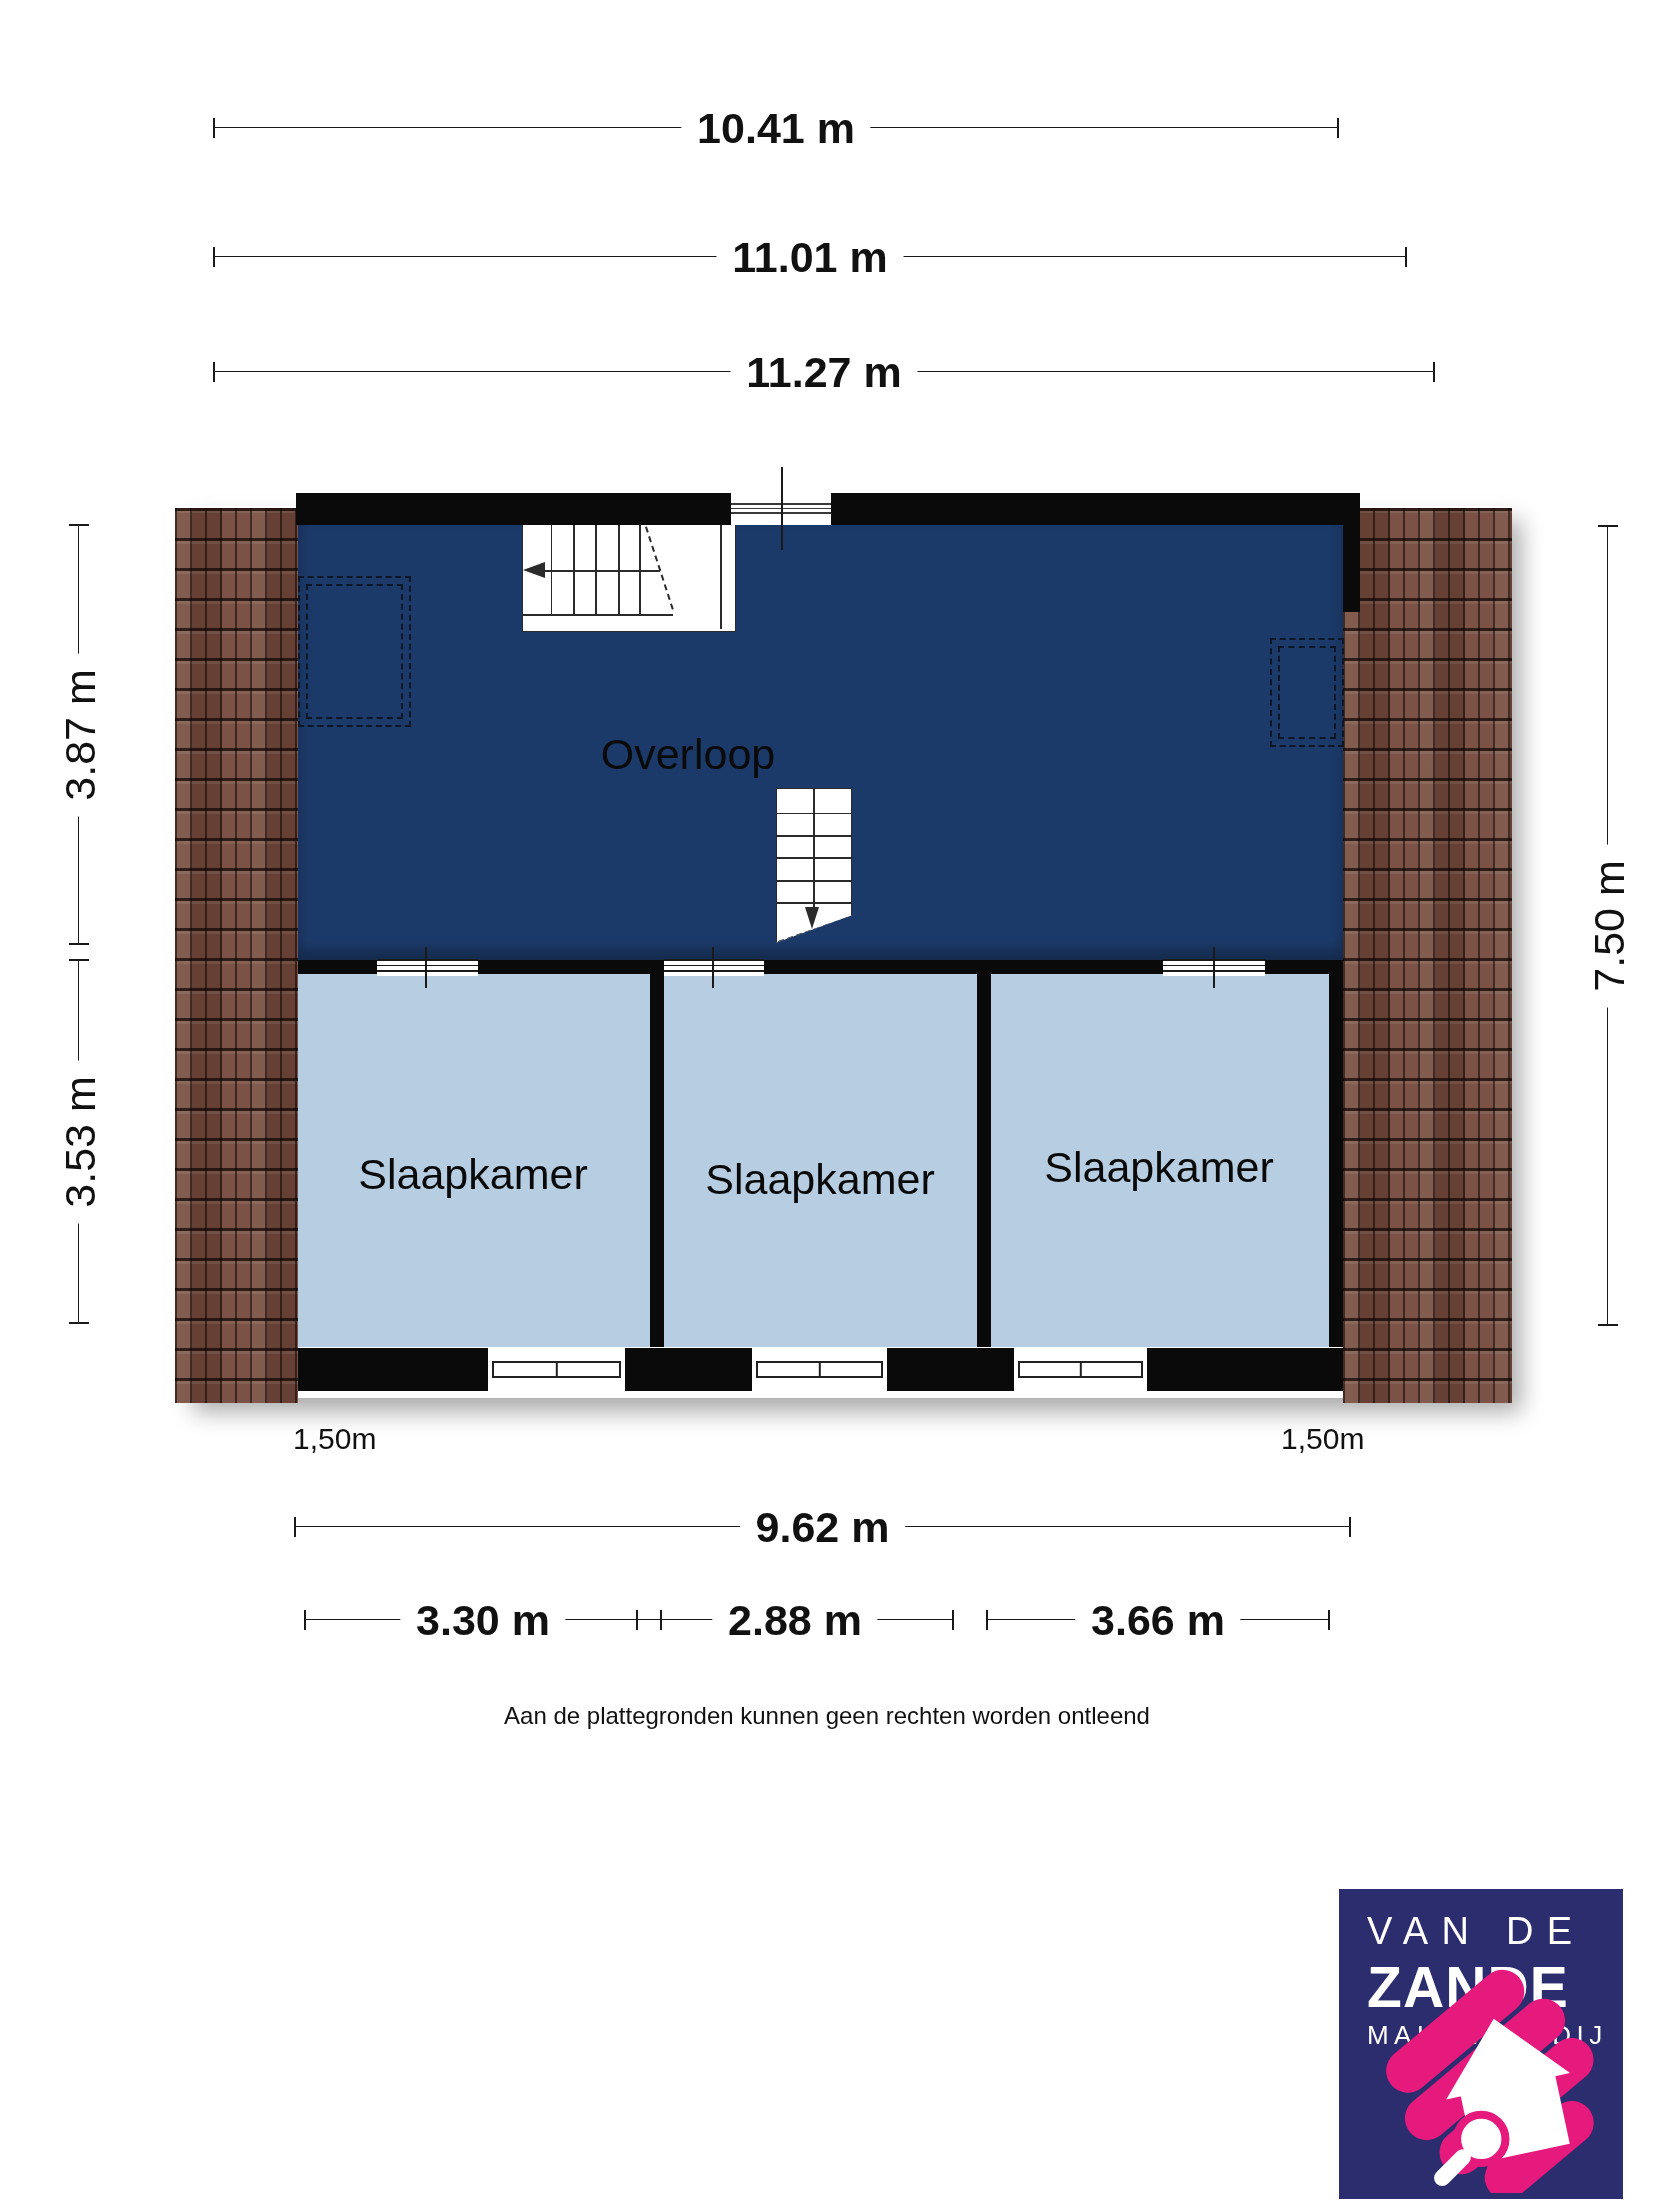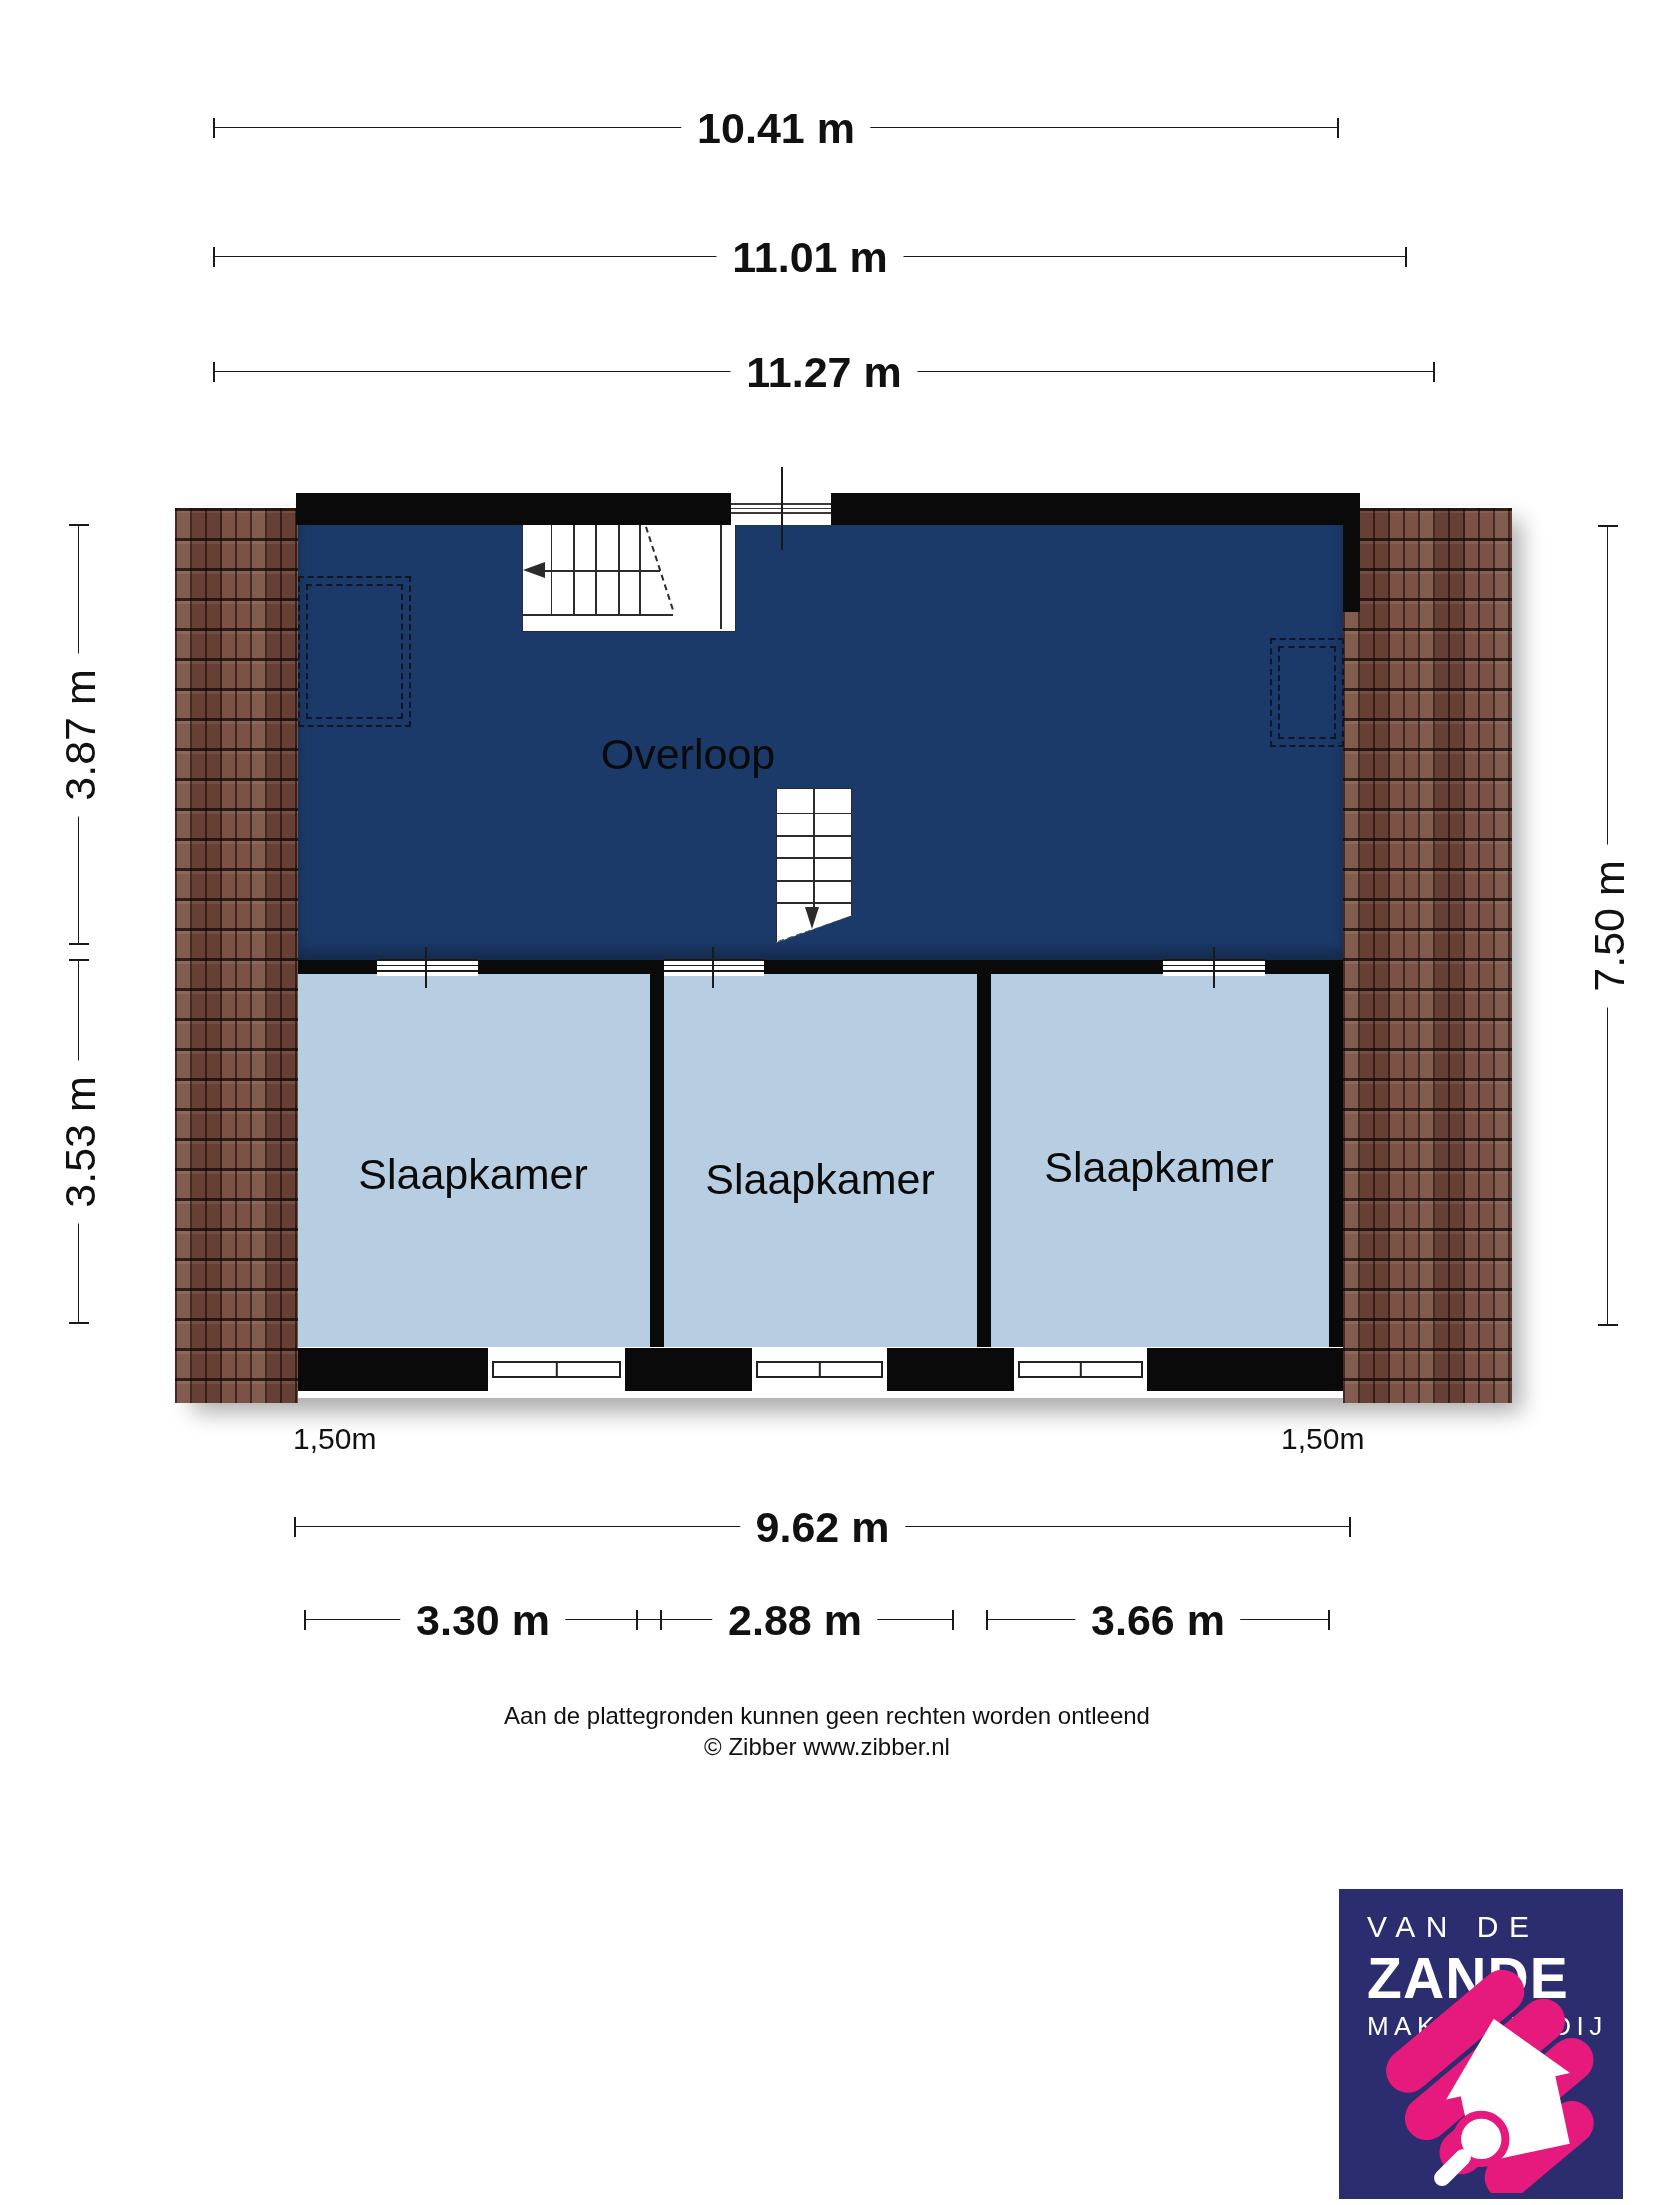--- a/index.html
+++ b/index.html
@@ -89,21 +89,21 @@
   .room-label{position:absolute;transform:translate(-50%,-50%);font-size:43px;
               color:#0a0a0a;white-space:nowrap;text-align:center;}
   .headroom{position:absolute;font-size:30px;color:#111;white-space:nowrap;}
   .disclaimer{position:absolute;left:0;width:1654px;top:1700px;text-align:center;
               font-size:24px;line-height:1.3;color:#111;}
 
   
   .logo{left:1339px;top:1889px;width:284px;height:310px;
         background:var(--logo_navy,#2b2d6e);color:#fff;}
   .logo-text{position:absolute;left:28px;top:20.5px;}
-  .logo-l1{font-size:30px;letter-spacing:0.35em;margin-bottom:6.3px;}
+  .logo-l1{font-size:38px;letter-spacing:0.35em;margin-bottom:6.3px;}
   .logo-l2{font-size:57px;font-weight:bold;letter-spacing:0.02em;line-height:1.0;}
   .logo-l3{font-size:26px;letter-spacing:0.21em;margin-top:4.7px;}
   .logo-emblem{position:absolute;right:4.7px;bottom:6.3px;width:232px;height:236px;}
 </style>
 </head>
 <body>
 
 <div class="page">
 
   <div class="dim-h" style="left:213px;top:127px;width:1126px">
@@ -214,21 +214,20 @@
   </div>
   <div class="dim-h" style="left:636px;top:1619px;width:318px">
     <span class="dim-label">2.88 m</span>
   </div>
   <div class="dim-h" style="left:986px;top:1619px;width:344px">
     <span class="dim-label">3.66 m</span>
   </div>
 
   <div class="disclaimer">
     <div>Aan de plattegronden kunnen geen rechten worden ontleend</div>
-    <div>© Zibber www.zibber.nl</div>
   </div>
 
   <div class="abs logo">
     <div class="logo-text">
       <div class="logo-l1">VAN DE</div>
       <div class="logo-l2">ZANDE</div>
       <div class="logo-l3">MAKELAARDIJ</div>
     </div>
     <svg class="logo-emblem" viewBox="0 0 200 205" aria-hidden="true">
       <g transform="rotate(-40 105 115)" fill="var(--brand_pink,#e6197d)">

